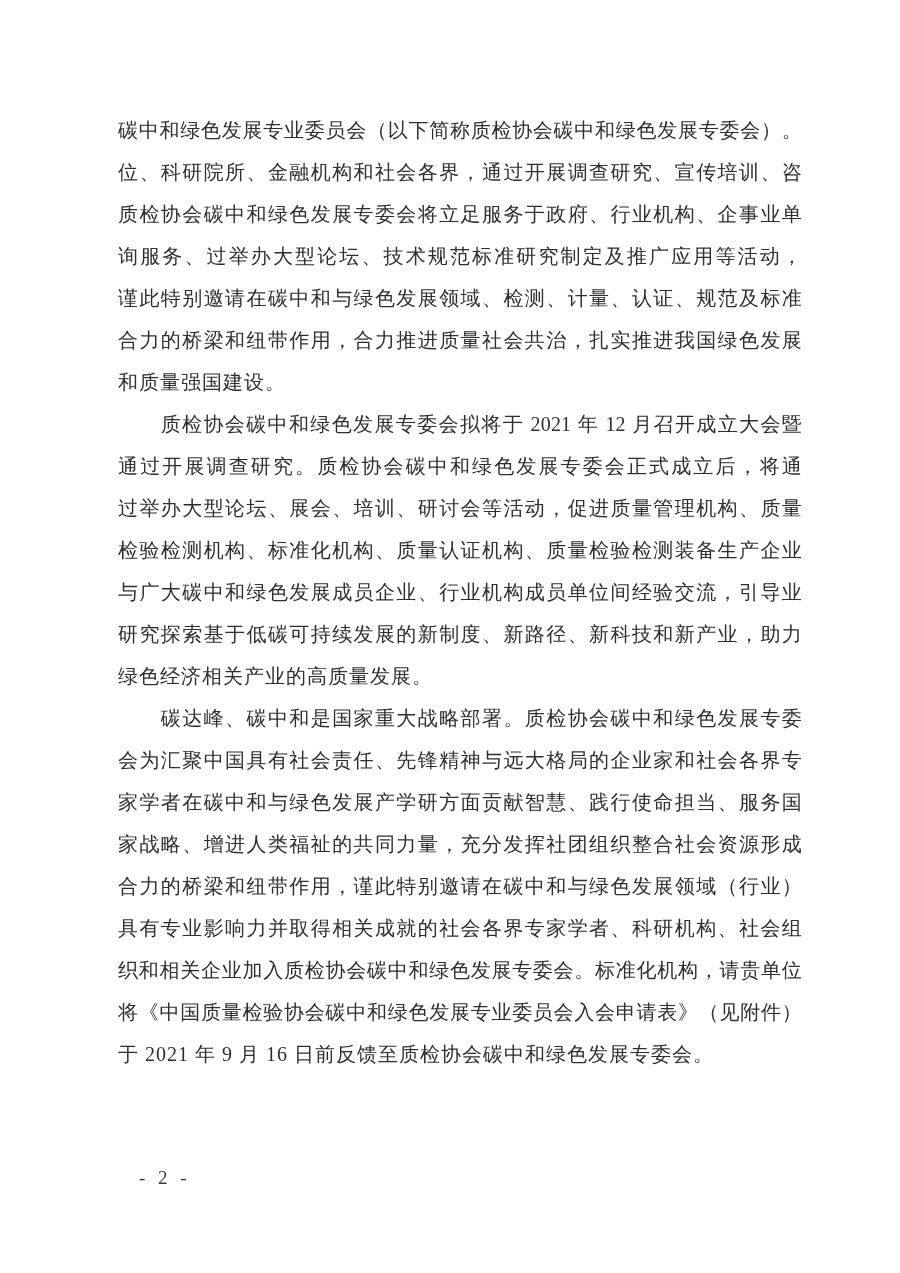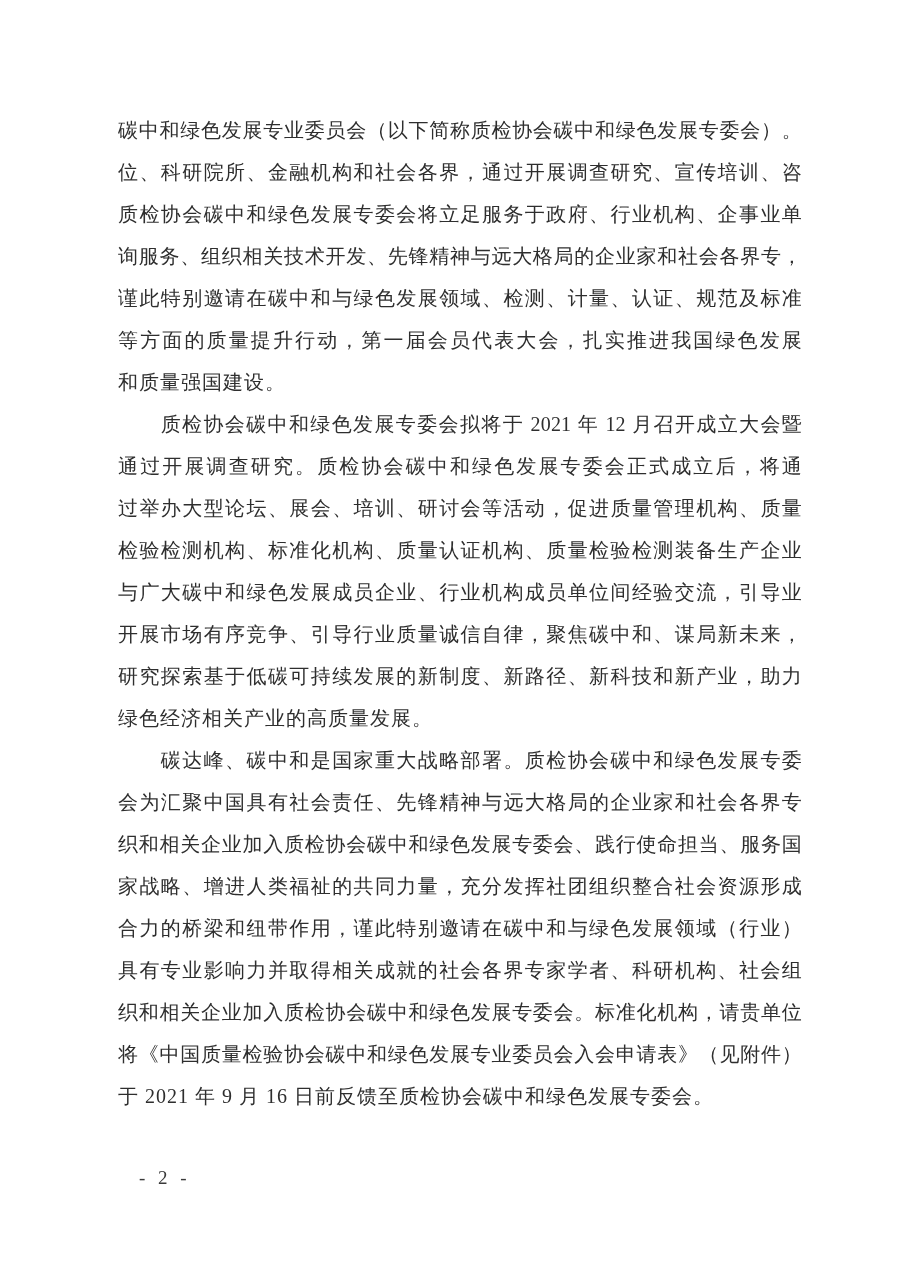--- a/index.html
+++ b/index.html
@@ -58,39 +58,38 @@
 <body>
 
 <div class="page">
 
   <div class="text-body">
 
   <div class="paragraph">
         <div class="line">碳中和绿色发展专业委员会（以下简称质检协会碳中和绿色发展专委会）。</div>
         <div class="line">位、科研院所、金融机构和社会各界，通过开展调查研究、宣传培训、咨</div>
         <div class="line">质检协会碳中和绿色发展专委会将立足服务于政府、行业机构、企事业单</div>
-        <div class="line">询服务、组织相关技术开发、先锋精神与远大格局的企业家和社会各界专，</div>
+        <div class="line">询服务、过举办大型论坛、技术规范标准研究制定及推广应用等活动，</div>
         <div class="line">谨此特别邀请在碳中和与绿色发展领域、检测、计量、认证、规范及标准</div>
-        <div class="line">等方面的质量提升行动，第一届会员代表大会，扎实推进我国绿色发展</div>
+        <div class="line">合力的桥梁和纽带作用，合力推进质量社会共治，扎实推进我国绿色发展</div>
         <div class="line line-last">和质量强国建设。</div>
       </div>
       <div class="paragraph">
         <div class="line">　　质检协会碳中和绿色发展专委会拟将于 2021 年 12 月召开成立大会暨</div>
         <div class="line">通过开展调查研究。质检协会碳中和绿色发展专委会正式成立后，将通</div>
         <div class="line">过举办大型论坛、展会、培训、研讨会等活动，促进质量管理机构、质量</div>
         <div class="line">检验检测机构、标准化机构、质量认证机构、质量检验检测装备生产企业</div>
         <div class="line">与广大碳中和绿色发展成员企业、行业机构成员单位间经验交流，引导业</div>
-        <div class="line">开展市场有序竞争、引导行业质量诚信自律，聚焦碳中和、谋局新未来，</div>
         <div class="line">研究探索基于低碳可持续发展的新制度、新路径、新科技和新产业，助力</div>
         <div class="line line-last">绿色经济相关产业的高质量发展。</div>
       </div>
       <div class="paragraph">
         <div class="line">　　碳达峰、碳中和是国家重大战略部署。质检协会碳中和绿色发展专委</div>
         <div class="line">会为汇聚中国具有社会责任、先锋精神与远大格局的企业家和社会各界专</div>
-        <div class="line">织和相关企业加入质检协会碳中和绿色发展专委会、践行使命担当、服务国</div>
+        <div class="line">家学者在碳中和与绿色发展产学研方面贡献智慧、践行使命担当、服务国</div>
         <div class="line">家战略、增进人类福祉的共同力量，充分发挥社团组织整合社会资源形成</div>
         <div class="line">合力的桥梁和纽带作用，谨此特别邀请在碳中和与绿色发展领域（行业）</div>
         <div class="line">具有专业影响力并取得相关成就的社会各界专家学者、科研机构、社会组</div>
         <div class="line">织和相关企业加入质检协会碳中和绿色发展专委会。标准化机构，请贵单位</div>
         <div class="line">将《中国质量检验协会碳中和绿色发展专业委员会入会申请表》（见附件）</div>
         <div class="line line-last">于 2021 年 9 月 16 日前反馈至质检协会碳中和绿色发展专委会。</div>
       </div>
     </div>
 
   <div class="footer-pagenum">- 2 -</div>

